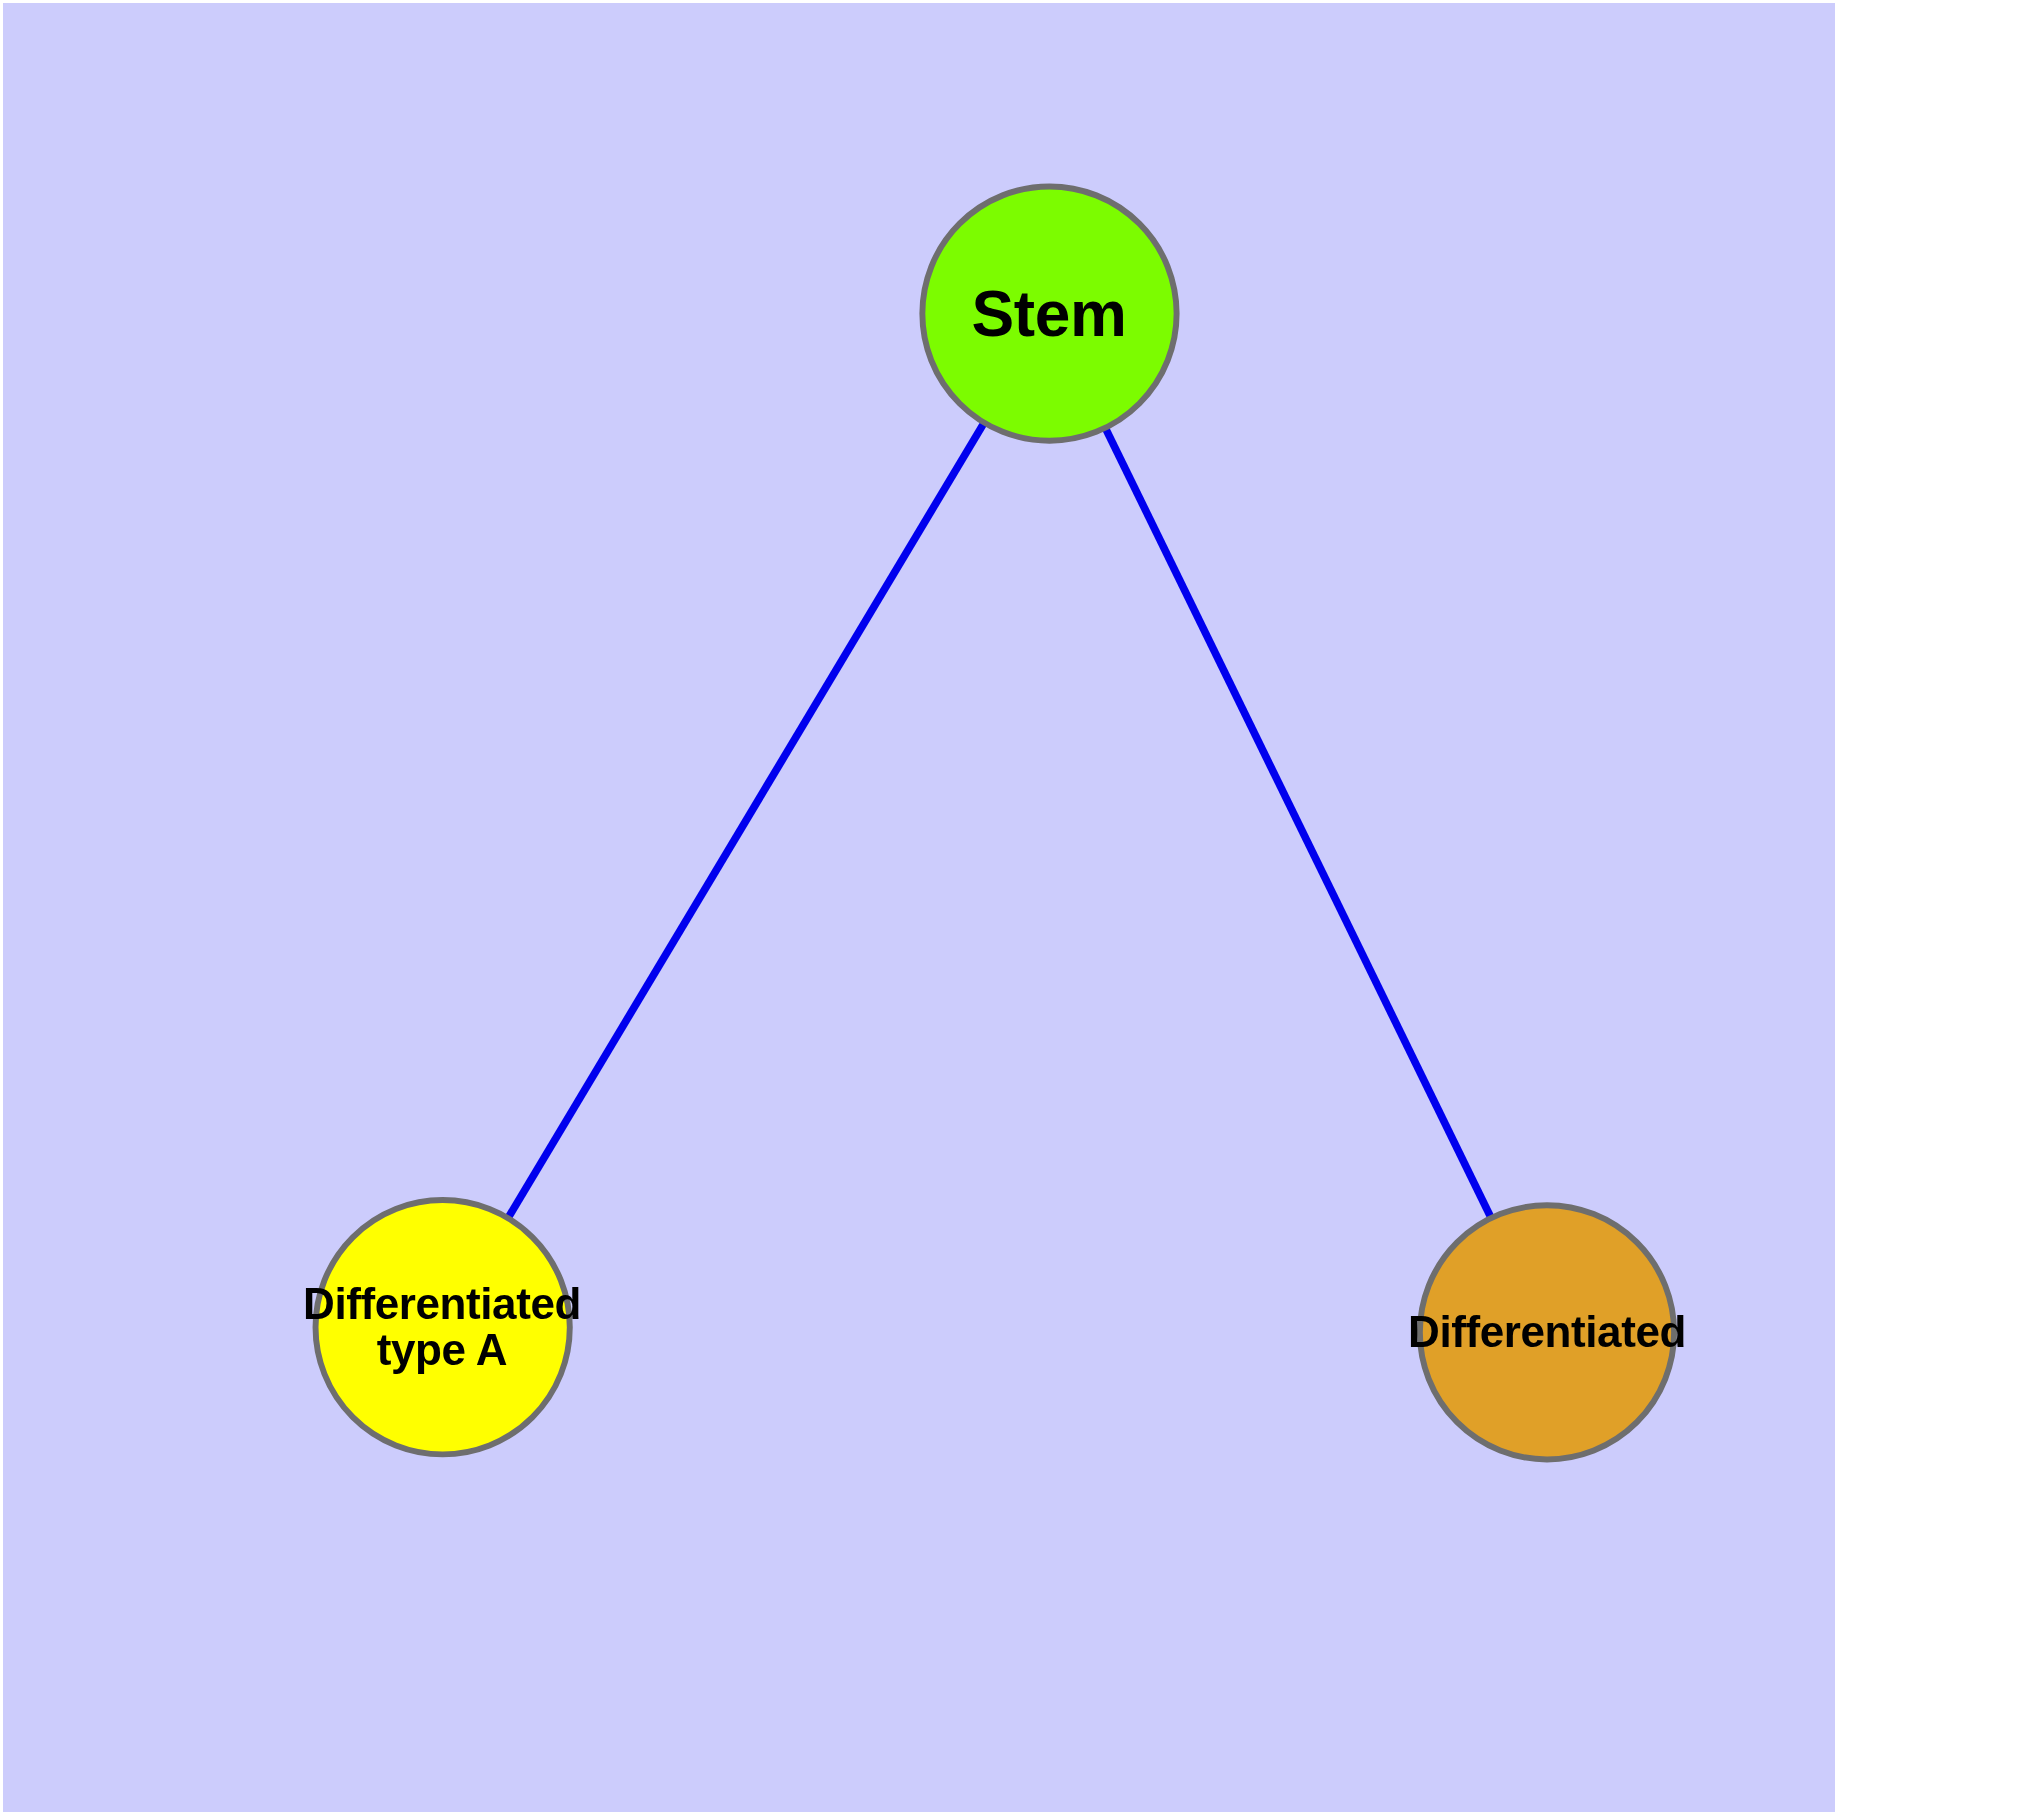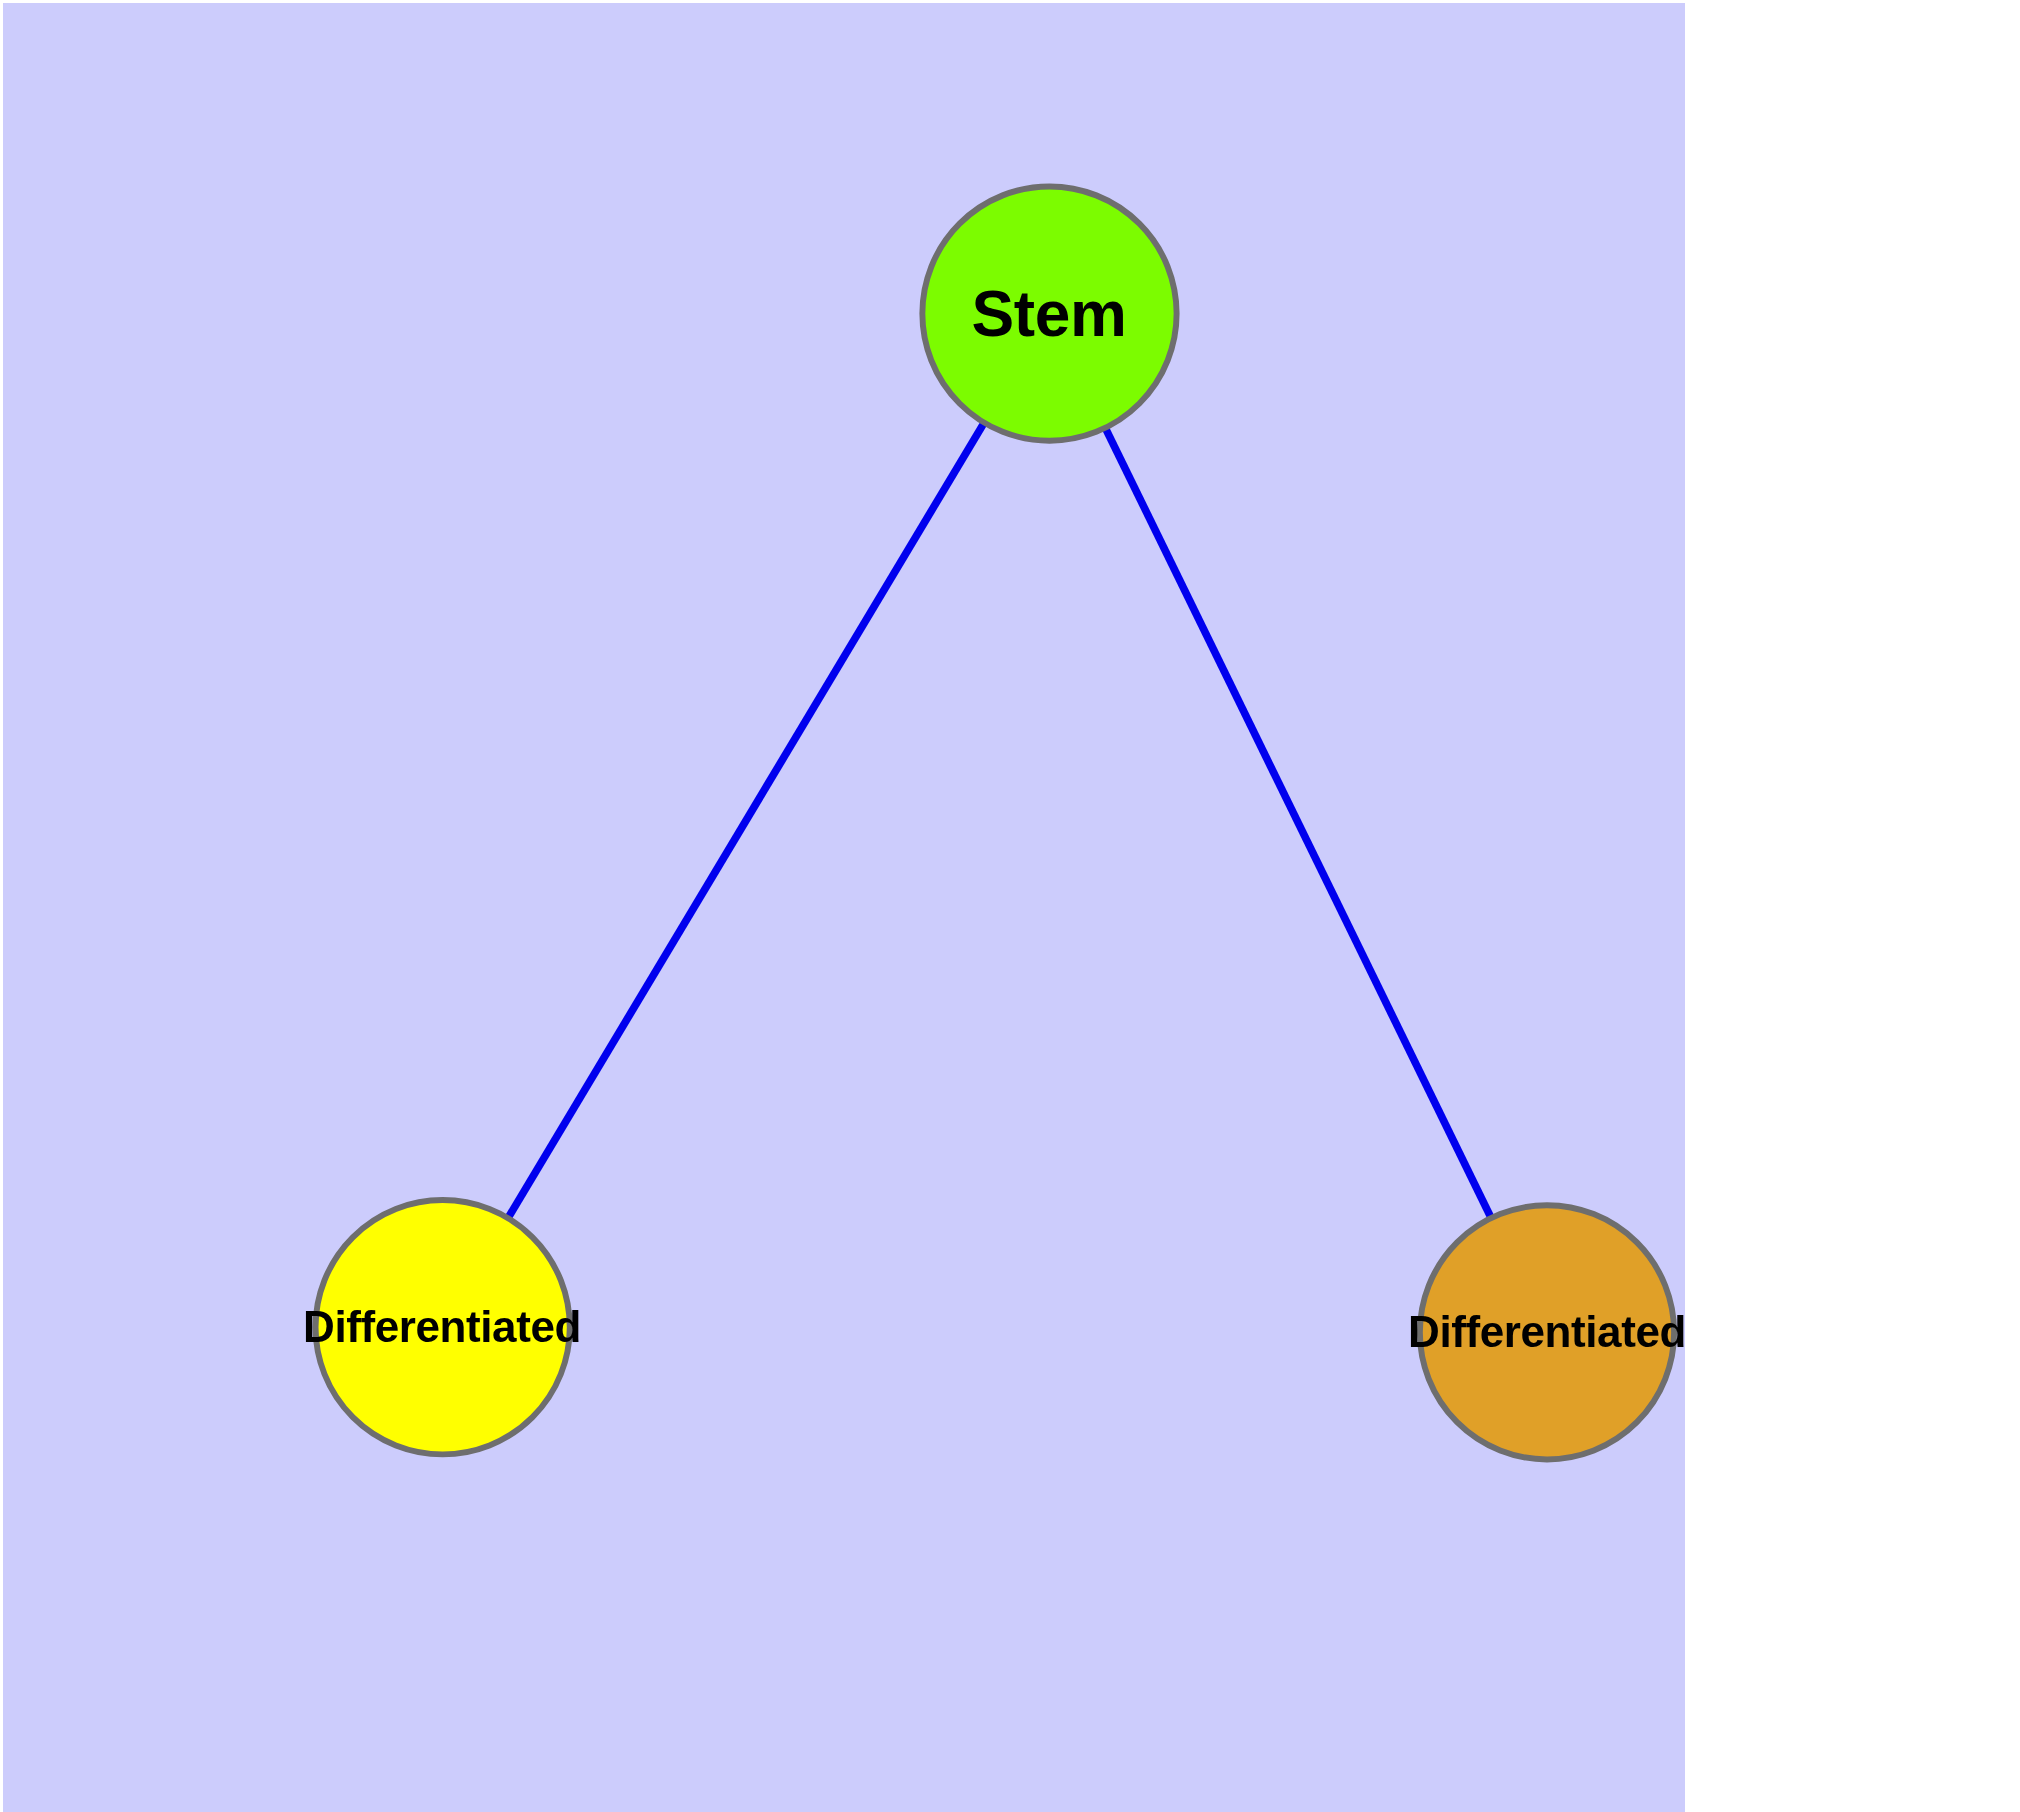--- a/index.html
+++ b/index.html
@@ -3,21 +3,21 @@
 <meta charset="utf-8">
 <title>Cell Differentiation Graph</title>
 <style>
   html, body {
     margin: 0;
     padding: 0;
     background: #ffffff;
   }
   #canvas {
     position: relative;
-    width: 1685px;
+    width: 1835px;
     height: 1812px;
     background: #ffffff;
     overflow: hidden;
     font-family: "Liberation Sans", "DejaVu Sans", sans-serif;
   }
   #plot-background {
     position: absolute;
     left: 2.5px;
     top: 2.5px;
     width: 2018px;
@@ -66,20 +66,21 @@
       <circle cx="1825" cy="1572" r="150" fill="#e0a028" stroke="#6e6e6e" stroke-width="7"></circle>
     </g>
   </svg>
 
   <div class="node-label label-root" style="left: 1049px; top: 314px;">
     <span class="line">Stem</span>
   </div>
 
   <div class="node-label label-leaf" style="left: 442px; top: 1327px;">
     <span class="line">Differentiated</span>
+    <span class="line">type A</span>
   </div>
 
   <div class="node-label label-leaf" style="left: 1547px; top: 1332px;">
     <span class="line">Differentiated</span>
   </div>
 
 </div>
 
 
 </body></html>

